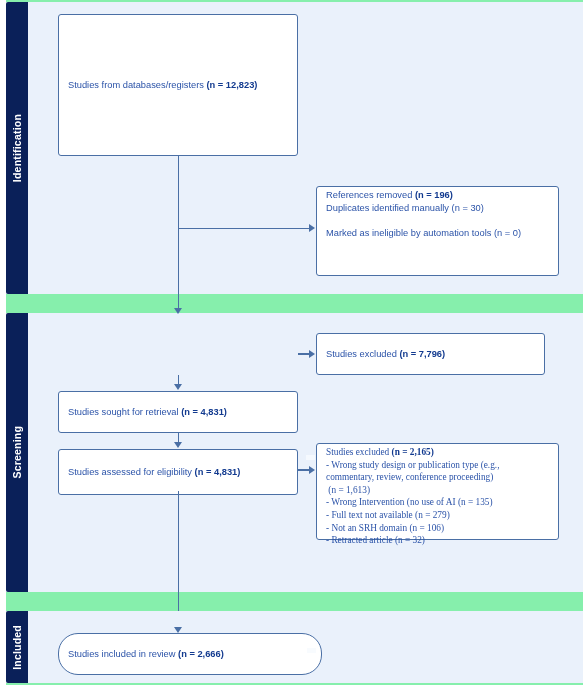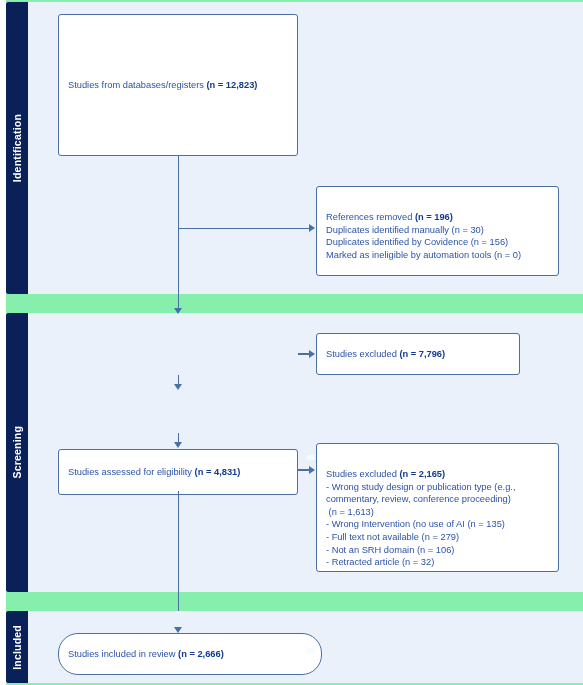--- a/index.html
+++ b/index.html
@@ -49,21 +49,21 @@
     background: #ffffff;
     border: 1.4px solid #4a6fa5;
     border-radius: 3px;
     box-sizing: border-box;
     display: flex;
     align-items: center;
     padding: 0 9px;
   }
   .node.top-align {
     align-items: flex-start;
-    padding-top: 24px;
+    padding-top: 2px;
   }
   .node-text {
     font-size: 9.3px;
     line-height: 12.6px;
     color: #2b53a8;
     white-space: pre-wrap;
   }
   .node-text b {
     font-weight: bold;
     color: #123a8f;
@@ -103,53 +103,56 @@
   <div class="band" style="left:0px; top:2px; width:583px; height:292px;"></div>
   <div class="band-label" style="top:2px; height:292px;">
     <span>Identification</span>
   </div>
 
   <div class="node" style="left:52px; top:14px; width:240px; height:142px;">
     <div class="node-text"><span>Studies from databases/registers</span> <b>(n = 12,823)</b></div>
   </div>
 
   <div class="node top-align" style="left:310px; top:186px; width:243px; height:90px;">
-    <div class="node-text"><span>References removed </span><b>(n = 196)</b><br><span>Duplicates identified manually (n = 30)</span><br><span>Duplicates identified by Covidence (n = 156)</span><br><span>Marked as ineligible by automation tools (n = 0)</span></div>
+    <div class="node-text"><span>References removed </span><b>(n = 196)</b><br><span>Duplicates identified manually (n = 30)</span><br><br><span>Marked as ineligible by automation tools (n = 0)</span></div>
   </div>
 
   <div class="vline" style="left:171.5px; top:156px; width:1.6px; height:152px;"></div>
   <div class="hline" style="left:172px; top:227.5px; width:131px; height:1.6px;"></div>
   <div class="arrow-right" style="left:303px; top:223.8px;"></div>
 
   <div class="band" style="left:0px; top:313px; width:583px; height:279px;"></div>
   <div class="band-label" style="top:313px; height:279px;">
     <span>Screening</span>
   </div>
 
   <div class="arrow-down" style="left:167.8px; top:308px;"></div>
 
 
-  <div class="node" style="left:310px; top:333px; width:204px; height:42px;">
+  <div class="node" style="left:310px; top:333px; width:229px; height:42px;">
     <div class="node-text"><span>Studies excluded </span><b>(n = 7,796)</b></div>
   </div>
   <div class="hline" style="left:292px; top:353.2px; width:11px; height:1.6px;"></div>
   <div class="arrow-right" style="left:303px; top:349.5px;"></div>
 
   <div class="vline" style="left:171.5px; top:375px; width:1.6px; height:9px;"></div>
   <div class="arrow-down" style="left:167.8px; top:384px;"></div>
 
+  <div class="node" style="left:52px; top:391px; width:240px; height:42px;">
+    <div class="node-text"><span>Studies sought for retrieval </span><b>(n = 4,831)</b></div>
+  </div>
 
   <div class="vline" style="left:171.5px; top:433px; width:1.6px; height:9px;"></div>
   <div class="arrow-down" style="left:167.8px; top:442px;"></div>
 
   <div class="node" style="left:52px; top:449px; width:240px; height:46px;">
     <div class="node-text"><span>Studies assessed for eligibility </span><b>(n = 4,831)</b></div>
   </div>
 
-  <div class="node top-align" style="left:310px; top:443px; width:243px; height:129px;">
+  <div class="node top-align" style="left:310px; top:443px; width:243px; height:97px;font-family:Liberation Serif, serif;">
     <div class="node-text"><span>Studies excluded </span><b>(n = 2,165)</b><br><span>- Wrong study design or publication type (e.g.,
 commentary, review, conference proceeding)
  (n = 1,613)</span><br><span>- Wrong Intervention (no use of AI (n = 135)</span><br><span>- Full text not available (n = 279)</span><br><span>- Not an SRH domain (n = 106)</span><br><span>- Retracted article (n = 32)</span></div>
   </div>
   <div class="hline" style="left:292px; top:469.2px; width:11px; height:1.6px;"></div>
   <div class="arrow-right" style="left:303px; top:465.5px;"></div>
   <div class="artifact" style="left:300px; top:455px; width:9px; height:5px;"></div>
 
   <div class="vline" style="left:171.5px; top:491px; width:1.6px; height:136px;"></div>
 

